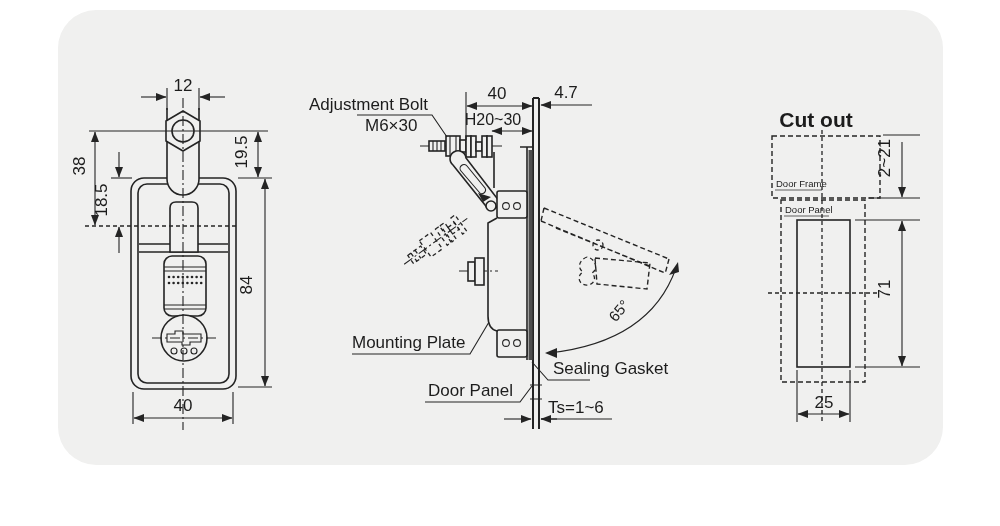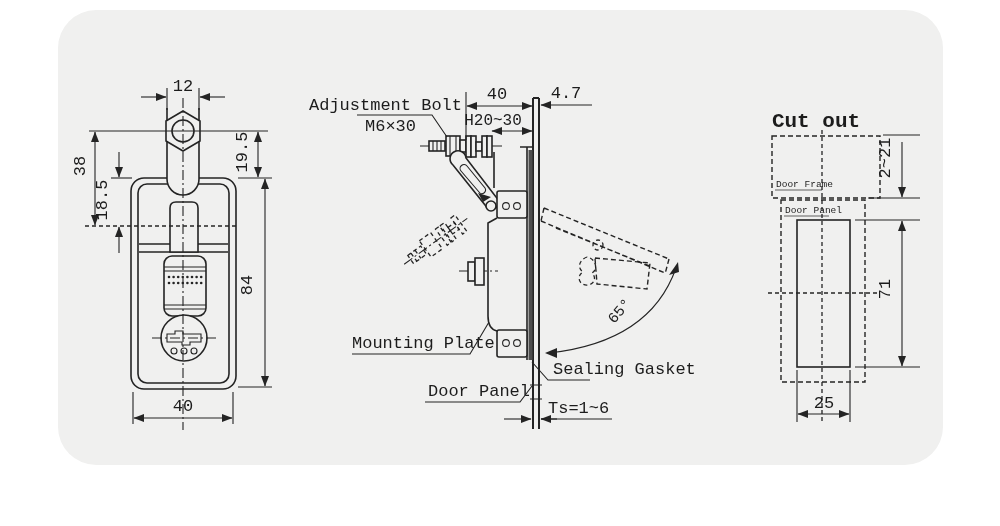--- a/index.html
+++ b/index.html
@@ -1,16 +1,16 @@
 <!DOCTYPE html>
 <html><head>
 <meta charset="utf-8">
 <style>
   html,body{margin:0;padding:0;background:#ffffff;}
-  .stage{width:1000px;height:526px;position:relative;font-family:Liberation Mono, monospace;}
+  .stage{width:1000px;height:526px;position:relative;font-family:Liberation Sans, sans-serif;}
   svg{display:block;}
   text{fill:#1c1c1c;}
   .lbl{font-size:17px;}
   .dim{font-size:17px;}
   .sm{font-size:9.5px;}
   .title{font-size:21px;font-weight:bold;}
   .ln{stroke:#242424;stroke-width:1.6;fill:none;}
   .lnf{stroke:#242424;stroke-width:1.6;fill:#f0f0ef;}
   .thin{stroke:#242424;stroke-width:1.1;fill:none;}
   .cl{stroke:#242424;stroke-width:1.1;fill:none;stroke-dasharray:10 3 2 3;}

